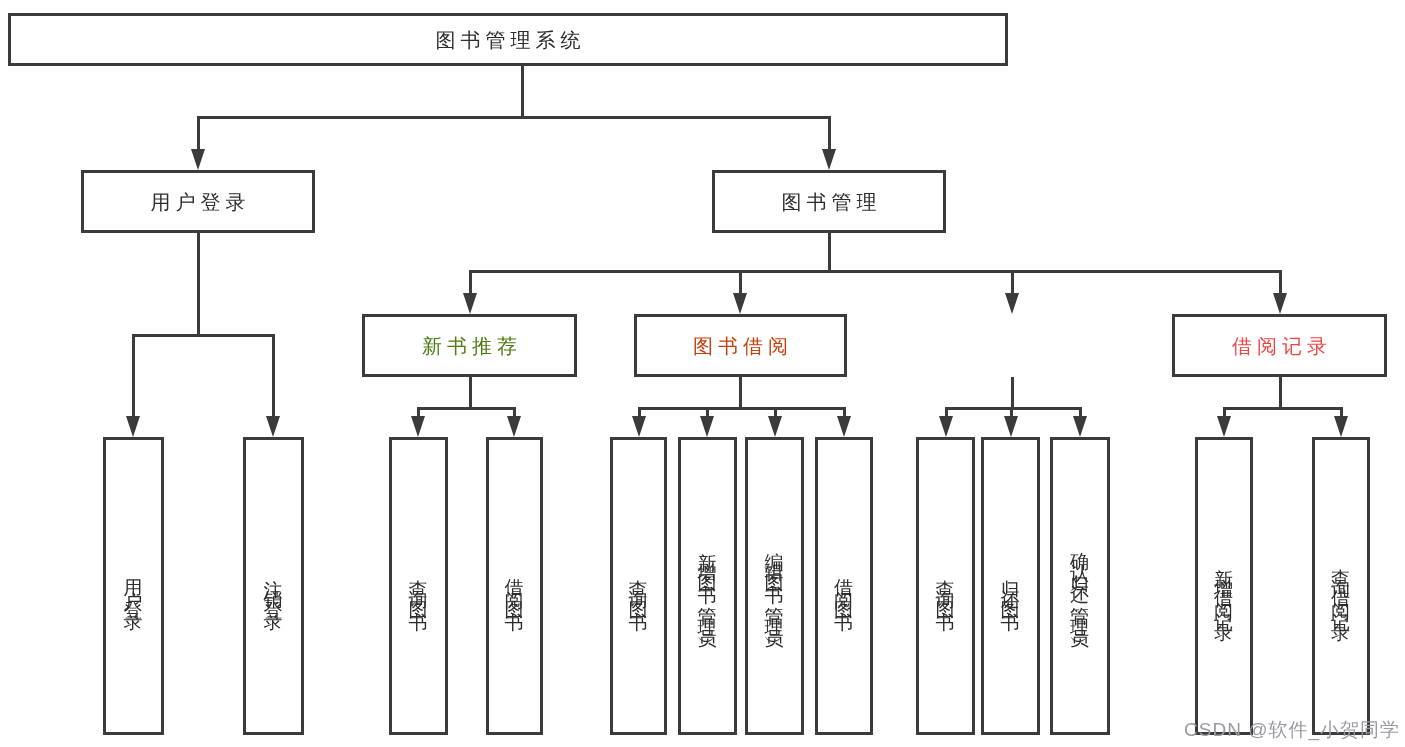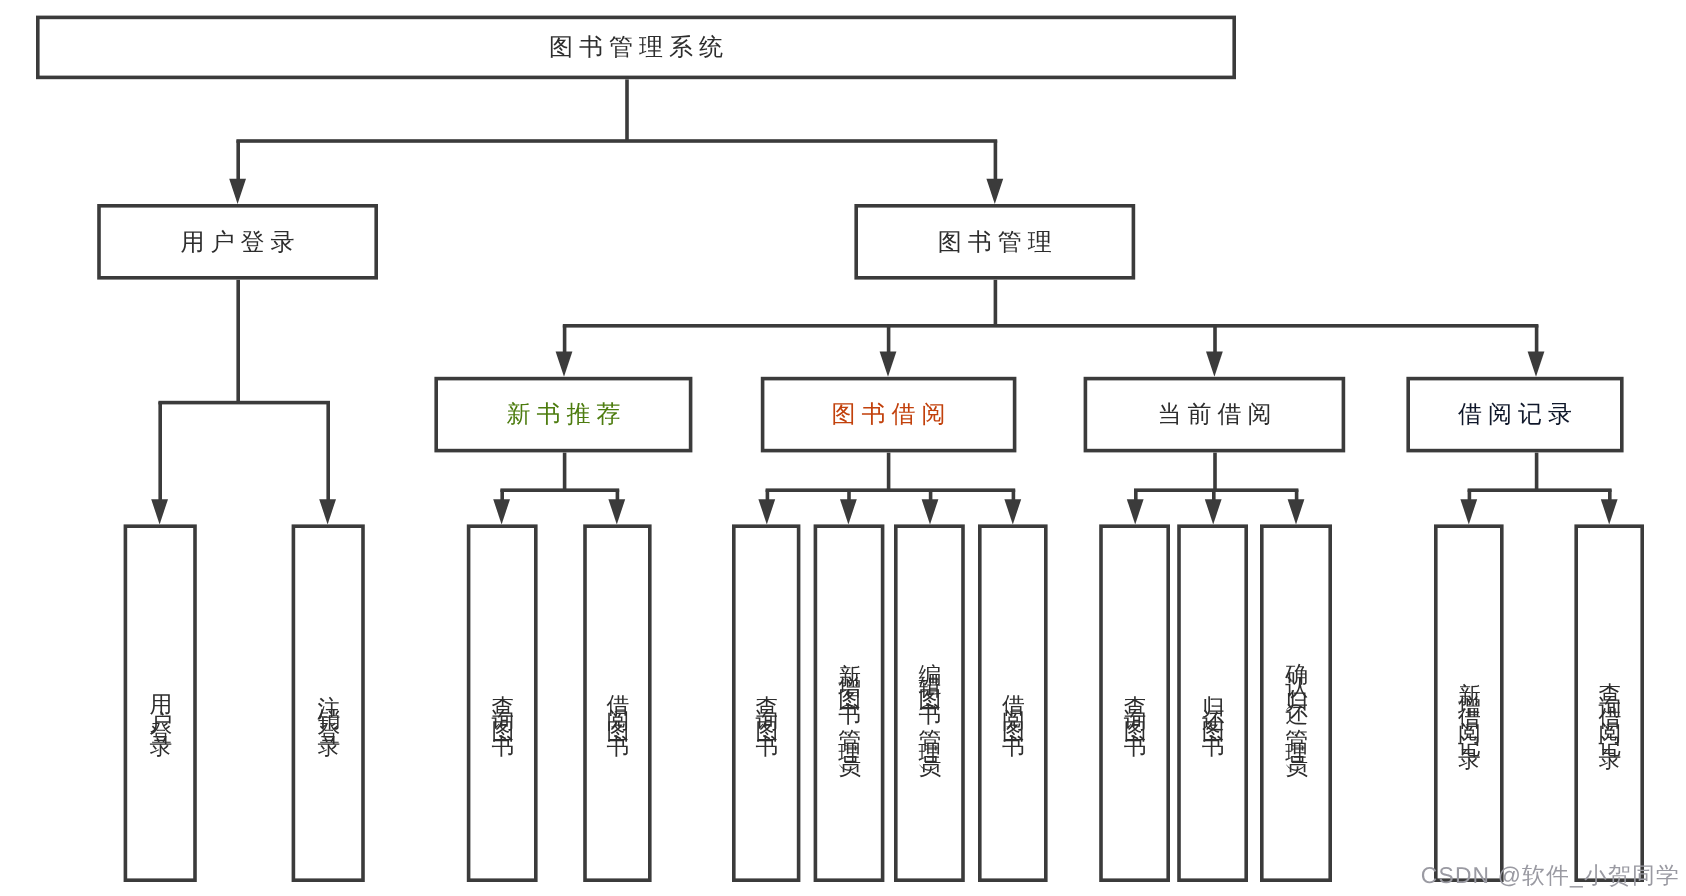--- a/index.html
+++ b/index.html
@@ -103,39 +103,36 @@
     <div class="vline" style="left: 1009.5px; top: 408px; width: 3px; height: 13px; background: rgb(59, 59, 59);"></div>
     <div class="arrow" style="left: 1004px; top: 416px; border-top-color: rgb(59, 59, 59);"></div>
     <div class="vline" style="left: 1078.5px; top: 408px; width: 3px; height: 13px; background: rgb(59, 59, 59);"></div>
     <div class="arrow" style="left: 1073px; top: 416px; border-top-color: rgb(59, 59, 59);"></div>
     <div class="vline" style="left: 1278.5px; top: 377px; width: 3px; height: 31px; background: rgb(59, 59, 59);"></div>
     <div class="hline" style="left: 1222.5px; top: 406.5px; width: 120px; height: 3px; background: rgb(59, 59, 59);"></div>
     <div class="vline" style="left: 1222.5px; top: 408px; width: 3px; height: 13px; background: rgb(59, 59, 59);"></div>
     <div class="arrow" style="left: 1217px; top: 416px; border-top-color: rgb(59, 59, 59);"></div>
     <div class="vline" style="left: 1339.5px; top: 408px; width: 3px; height: 13px; background: rgb(59, 59, 59);"></div>
     <div class="arrow" style="left: 1334px; top: 416px; border-top-color: rgb(59, 59, 59);"></div>
-    <div class="box h" style="left: 30px; top: 13px; width: 1000px; height: 53px; border-color: rgb(59, 59, 59); color: rgb(45, 45, 45);">
+    <div class="box h" style="left: 8px; top: 13px; width: 1000px; height: 53px; border-color: rgb(59, 59, 59); color: rgb(45, 45, 45);">
       <span>图书管理系统</span>
     </div>
     <div class="box h" style="left: 81px; top: 170px; width: 234px; height: 63px; border-color: rgb(59, 59, 59); color: rgb(45, 45, 45);">
       <span>用户登录</span>
     </div>
     <div class="box h" style="left: 712px; top: 170px; width: 234px; height: 63px; border-color: rgb(59, 59, 59); color: rgb(45, 45, 45); text-align: right;">
       <span>图书管理</span>
     </div>
     <div class="box h" style="left: 362px; top: 314px; width: 215px; height: 63px; border-color: rgb(59, 59, 59); color: #4d7c0f;">
       <span>新书推荐</span>
     </div>
     <div class="box h" style="left: 634px; top: 314px; width: 213px; height: 63px; border-color: rgb(59, 59, 59); color: #c2410c;">
       <span>图书借阅</span>
     </div>
-    <div class="box h" style="left: 903px; top: 314px; width: 218px; height: 63px; border-color: rgb(59, 59, 59); color: rgb(45, 45, 45);">
-      <span>当前借阅</span>
-    </div>
-    <div class="box h" style="left: 1172px; top: 314px; width: 181px; height: 63px; border-color: rgb(59, 59, 59); color: #0f172a;">
+    <div class="box h" style="left: 1172px; top: 314px; width: 215px; height: 63px; border-color: rgb(59, 59, 59); color: #ef4444;">
       <span>借阅记录</span>
     </div>
     <div class="box v" style="left: 103px; top: 437px; width: 61px; height: 298px; border-color: rgb(59, 59, 59); color: rgb(45, 45, 45);">
       <span>用户登录</span>
     </div>
     <div class="box v" style="left: 243px; top: 437px; width: 61px; height: 298px; border-color: rgb(59, 59, 59); color: rgb(45, 45, 45);">
       <span>注销登录</span>
     </div>
     <div class="box v" style="left: 389px; top: 437px; width: 59px; height: 298px; border-color: rgb(59, 59, 59); color: rgb(45, 45, 45);">
       <span>查询图书</span>

